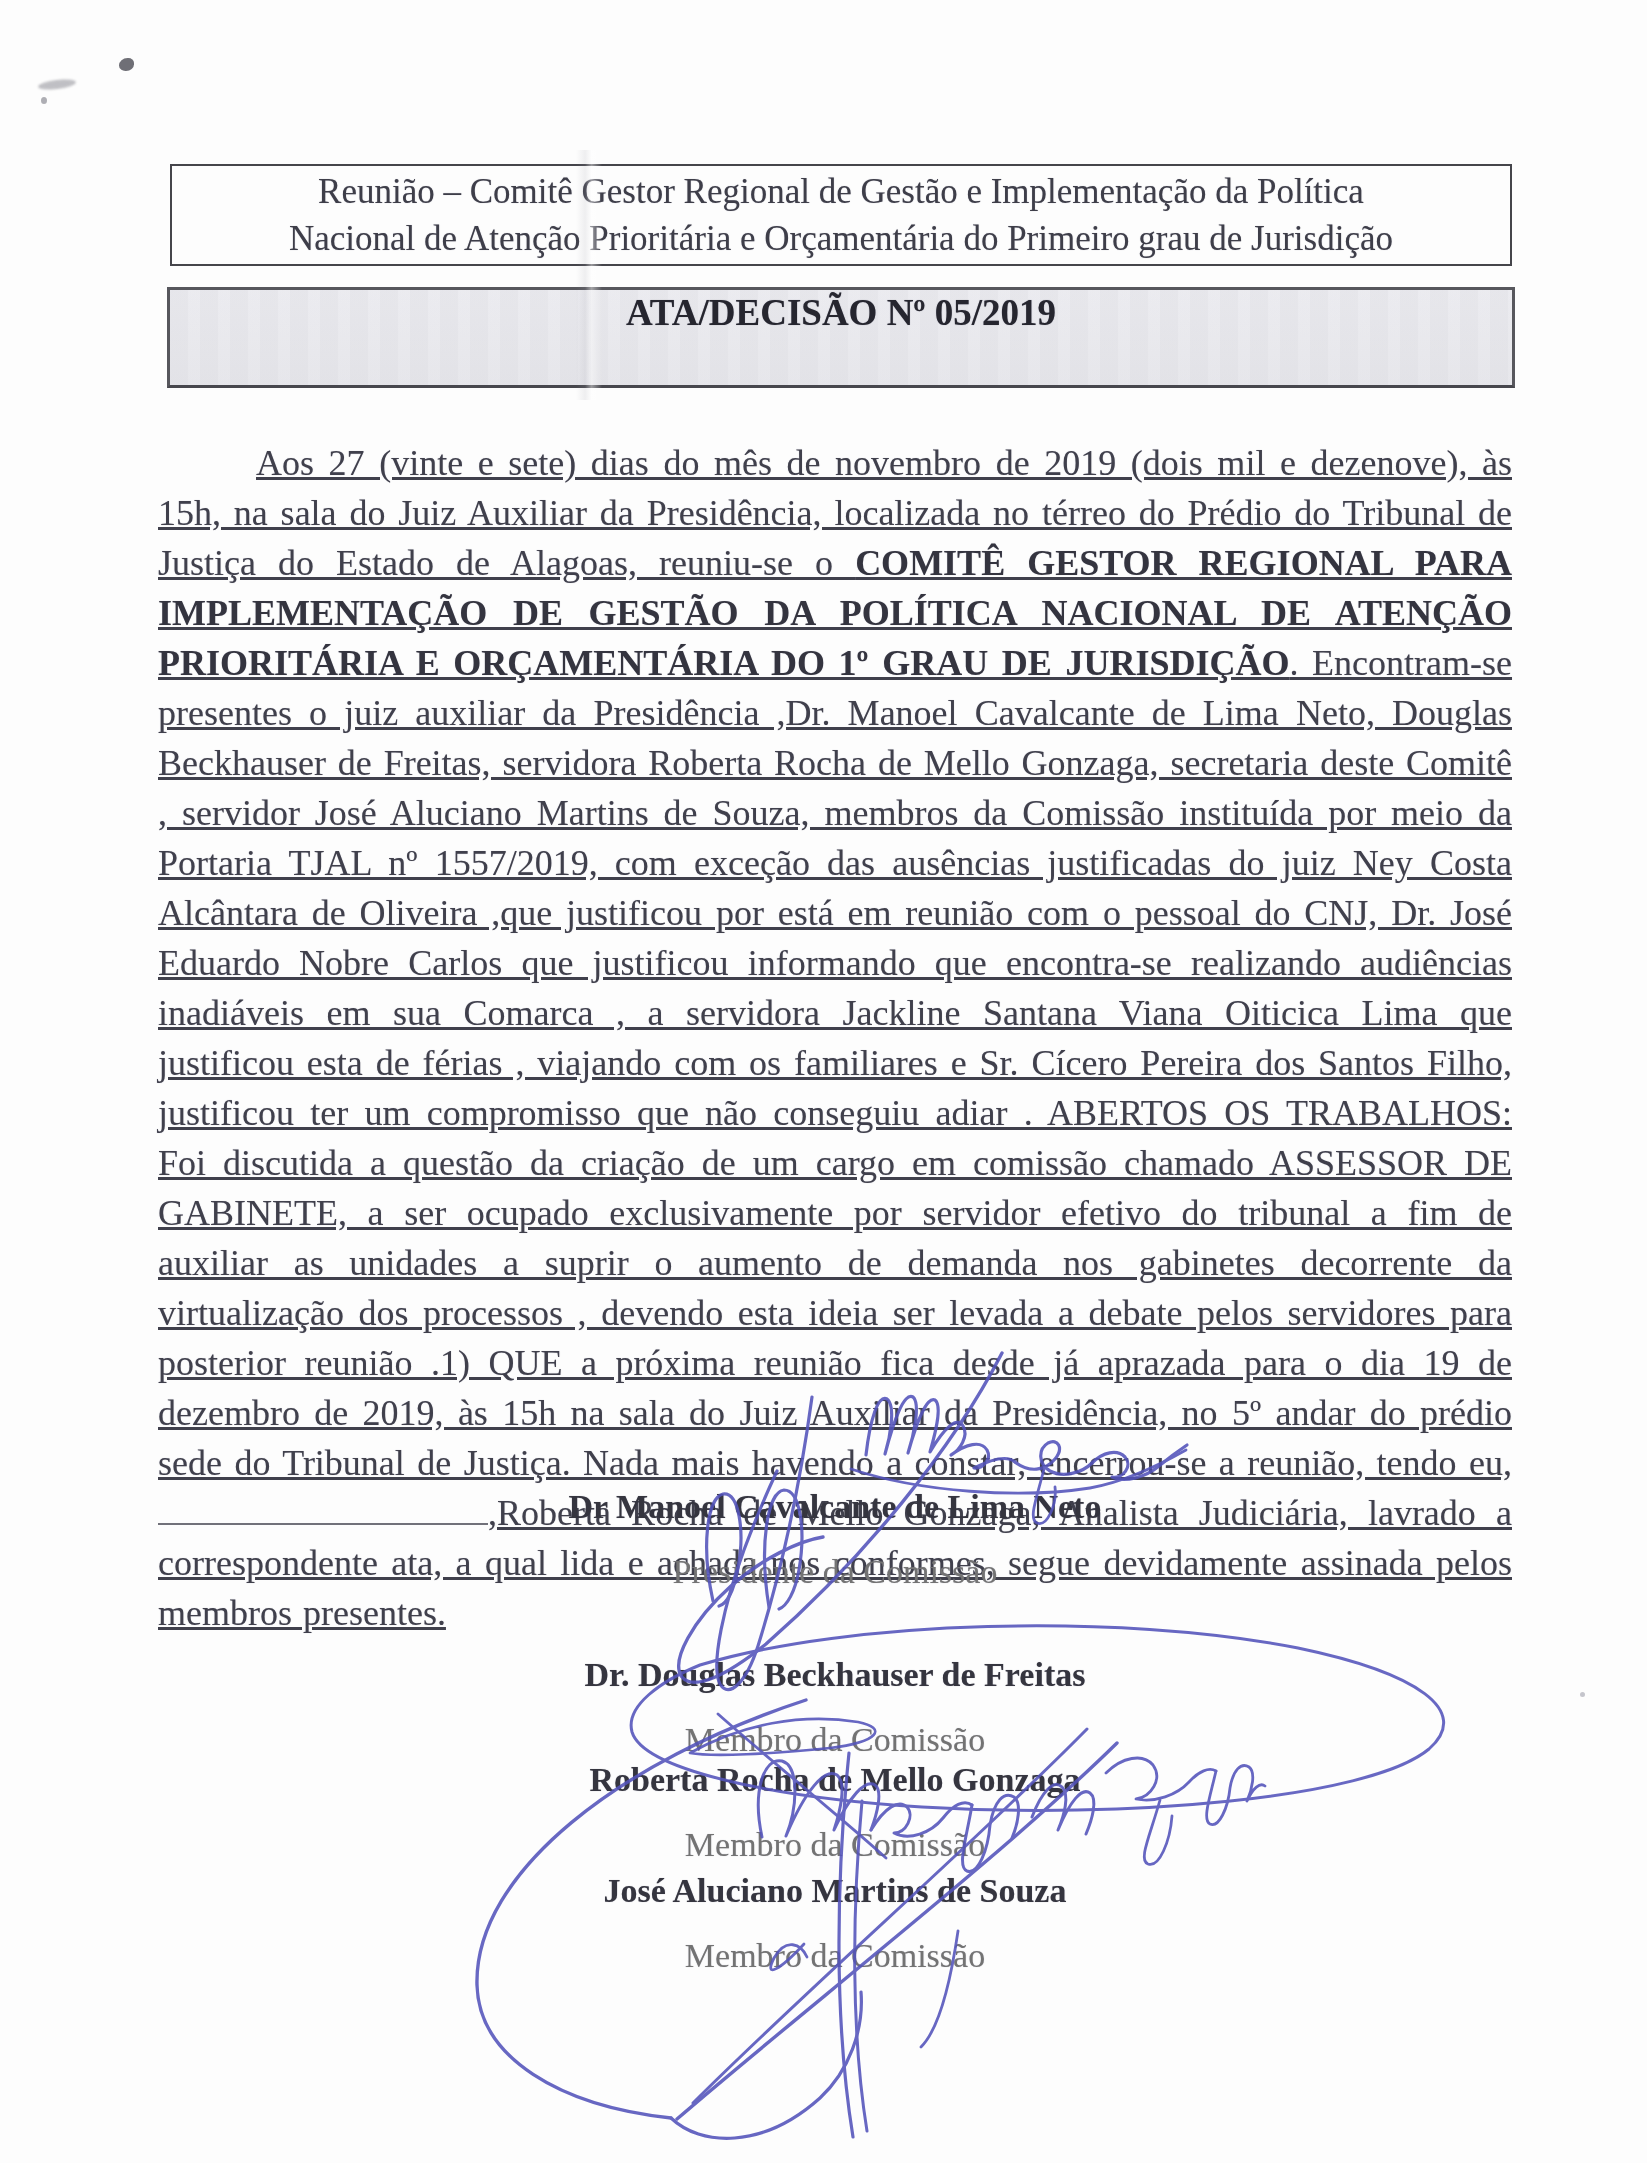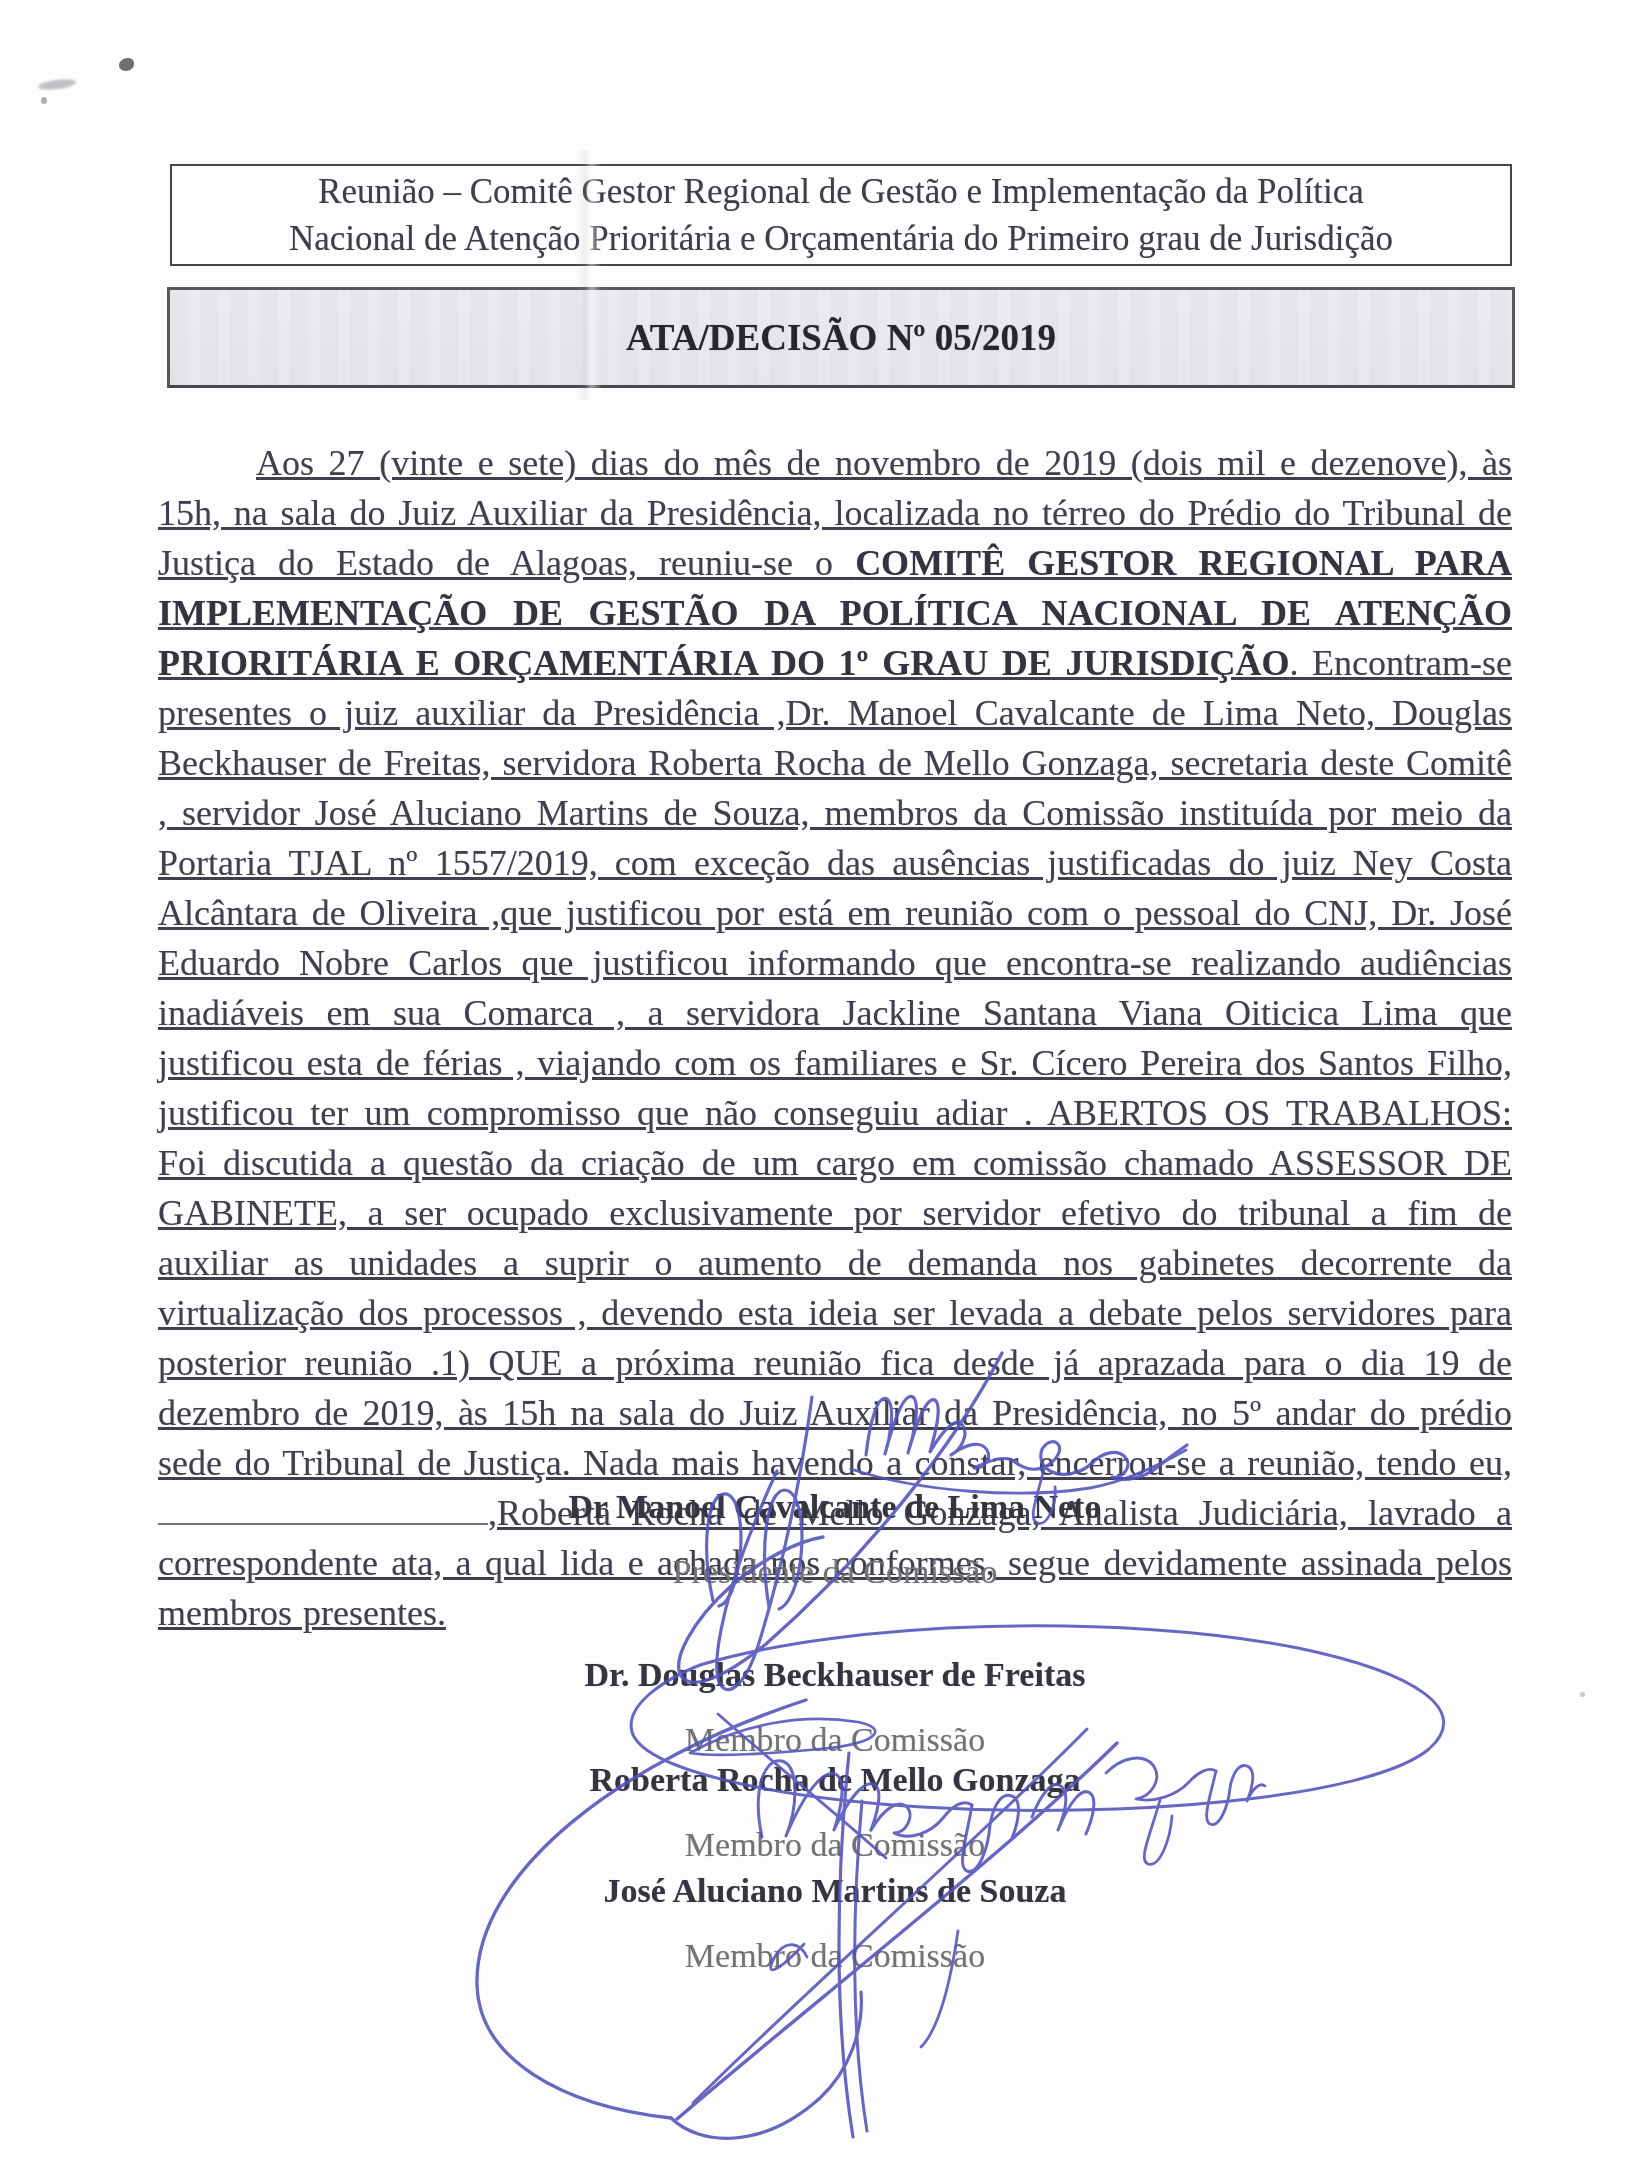--- a/index.html
+++ b/index.html
@@ -29,21 +29,21 @@
     border:2px solid #45454b;
     display:flex;flex-direction:column;justify-content:center;
     text-align:center;
     font-size:35px;line-height:47px;color:#3e3e49;
     text-shadow:0 0 1px rgba(60,60,90,.35);
     background:#fdfdfd;
   }
   .decision-box{
     position:absolute;left:167px;top:287px;width:1342px;height:95px;
     border:3px solid #57575d;border-bottom-color:#47474d;
-    display:flex;flex-direction:column;justify-content:center;
+    display:flex;flex-direction:row;justify-content:center;
     text-align:center;
     font-weight:bold;font-size:37px;line-height:46px;color:#26262f;
     text-shadow:0 0 1px rgba(40,40,70,.4);
     background:
       repeating-linear-gradient(90deg,rgba(220,220,226,.35) 0 18px,rgba(232,232,238,.2) 18px 30px),
       linear-gradient(180deg,#ececf0,#e6e6ea);
   }
   .body-par{
     position:absolute;left:158px;top:438px;width:1354px;
     font-size:36px;line-height:50px;

